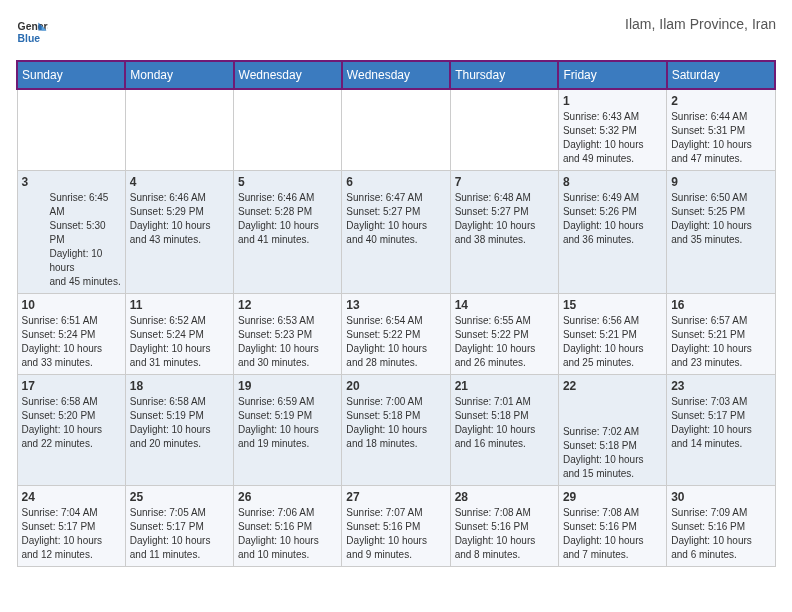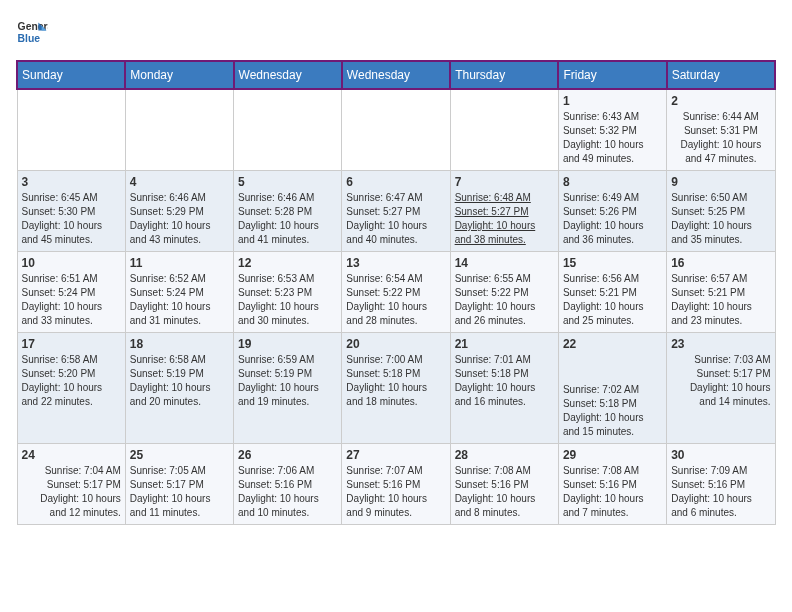--- a/index.html
+++ b/index.html
@@ -87,20 +87,21 @@
 <div class="header">
   <div class="logo">
     <svg class="logo-icon" viewBox="0 0 40 40">
       <text x="2" y="18" font-size="13" font-weight="bold" fill="#333">General</text>
       <text x="2" y="32" font-size="13" font-weight="bold" fill="#2B6CB0">Blue</text>
       <polygon points="28,8 38,18 28,18" fill="#2B6CB0"></polygon>
       <polygon points="32,12 38,18 32,18" fill="#5ba3e0"></polygon>
     </svg>
   </div>
   <div class="title-block">
+    <div class="location">Ilam, Ilam Province, Iran</div>
   </div>
 </div>
 
 <table class="calendar">
   <thead>
     <tr>
     <th>Sunday</th>
         <th>Monday</th>
         <th>Wednesday</th>
         <th>Wednesday</th>
@@ -118,30 +119,30 @@
         <td class="empty-cell"></td>
         <td>
           <span class="day-number">1</span>
           <div class="day-info" style="white-space: pre-line;">Sunrise: 6:43 AM
 Sunset: 5:32 PM
 Daylight: 10 hours
 and 49 minutes.</div>
         </td>
         <td>
           <span class="day-number">2</span>
-          <div class="day-info" style="white-space: pre-line; text-align: center;">Sunrise: 6:44 AM
+          <div class="day-info" style="white-space: pre-line;">Sunrise: 6:44 AM
 Sunset: 5:31 PM
 Daylight: 10 hours
 and 47 minutes.</div>
         </td>
       </tr>
       <tr>
         <td>
           <span class="day-number">3</span>
-          <div class="day-info" style="white-space: pre-line;">Sunrise: 6:45 AM
+          <div class="day-info" style="white-space: pre-line; margin-left: 28px;">Sunrise: 6:45 AM
 Sunset: 5:30 PM
 Daylight: 10 hours
 and 45 minutes.</div>
         </td>
         <td>
           <span class="day-number">4</span>
           <div class="day-info" style="white-space: pre-line;">Sunrise: 6:46 AM
 Sunset: 5:29 PM
 Daylight: 10 hours
 and 43 minutes.</div>
@@ -155,21 +156,21 @@
         </td>
         <td>
           <span class="day-number">6</span>
           <div class="day-info" style="white-space: pre-line;">Sunrise: 6:47 AM
 Sunset: 5:27 PM
 Daylight: 10 hours
 and 40 minutes.</div>
         </td>
         <td>
           <span class="day-number">7</span>
-          <div class="day-info" style="white-space: pre-line; text-decoration: underline;">Sunrise: 6:48 AM
+          <div class="day-info" style="white-space: pre-line;">Sunrise: 6:48 AM
 Sunset: 5:27 PM
 Daylight: 10 hours
 and 38 minutes.</div>
         </td>
         <td>
           <span class="day-number">8</span>
           <div class="day-info" style="white-space: pre-line;">Sunrise: 6:49 AM
 Sunset: 5:26 PM
 Daylight: 10 hours
 and 36 minutes.</div>
@@ -271,30 +272,30 @@
         </td>
         <td>
           <span class="day-number">22</span>
           <div class="day-info" style="white-space: pre-line; margin-top: 32px;">Sunrise: 7:02 AM
 Sunset: 5:18 PM
 Daylight: 10 hours
 and 15 minutes.</div>
         </td>
         <td>
           <span class="day-number">23</span>
-          <div class="day-info" style="white-space: pre-line; text-align: right;">Sunrise: 7:03 AM
+          <div class="day-info" style="white-space: pre-line;">Sunrise: 7:03 AM
 Sunset: 5:17 PM
 Daylight: 10 hours
 and 14 minutes.</div>
         </td>
       </tr>
       <tr>
         <td>
           <span class="day-number">24</span>
-          <div class="day-info" style="white-space: pre-line; text-align: right;">Sunrise: 7:04 AM
+          <div class="day-info" style="white-space: pre-line;">Sunrise: 7:04 AM
 Sunset: 5:17 PM
 Daylight: 10 hours
 and 12 minutes.</div>
         </td>
         <td>
           <span class="day-number">25</span>
           <div class="day-info" style="white-space: pre-line;">Sunrise: 7:05 AM
 Sunset: 5:17 PM
 Daylight: 10 hours
 and 11 minutes.</div>

